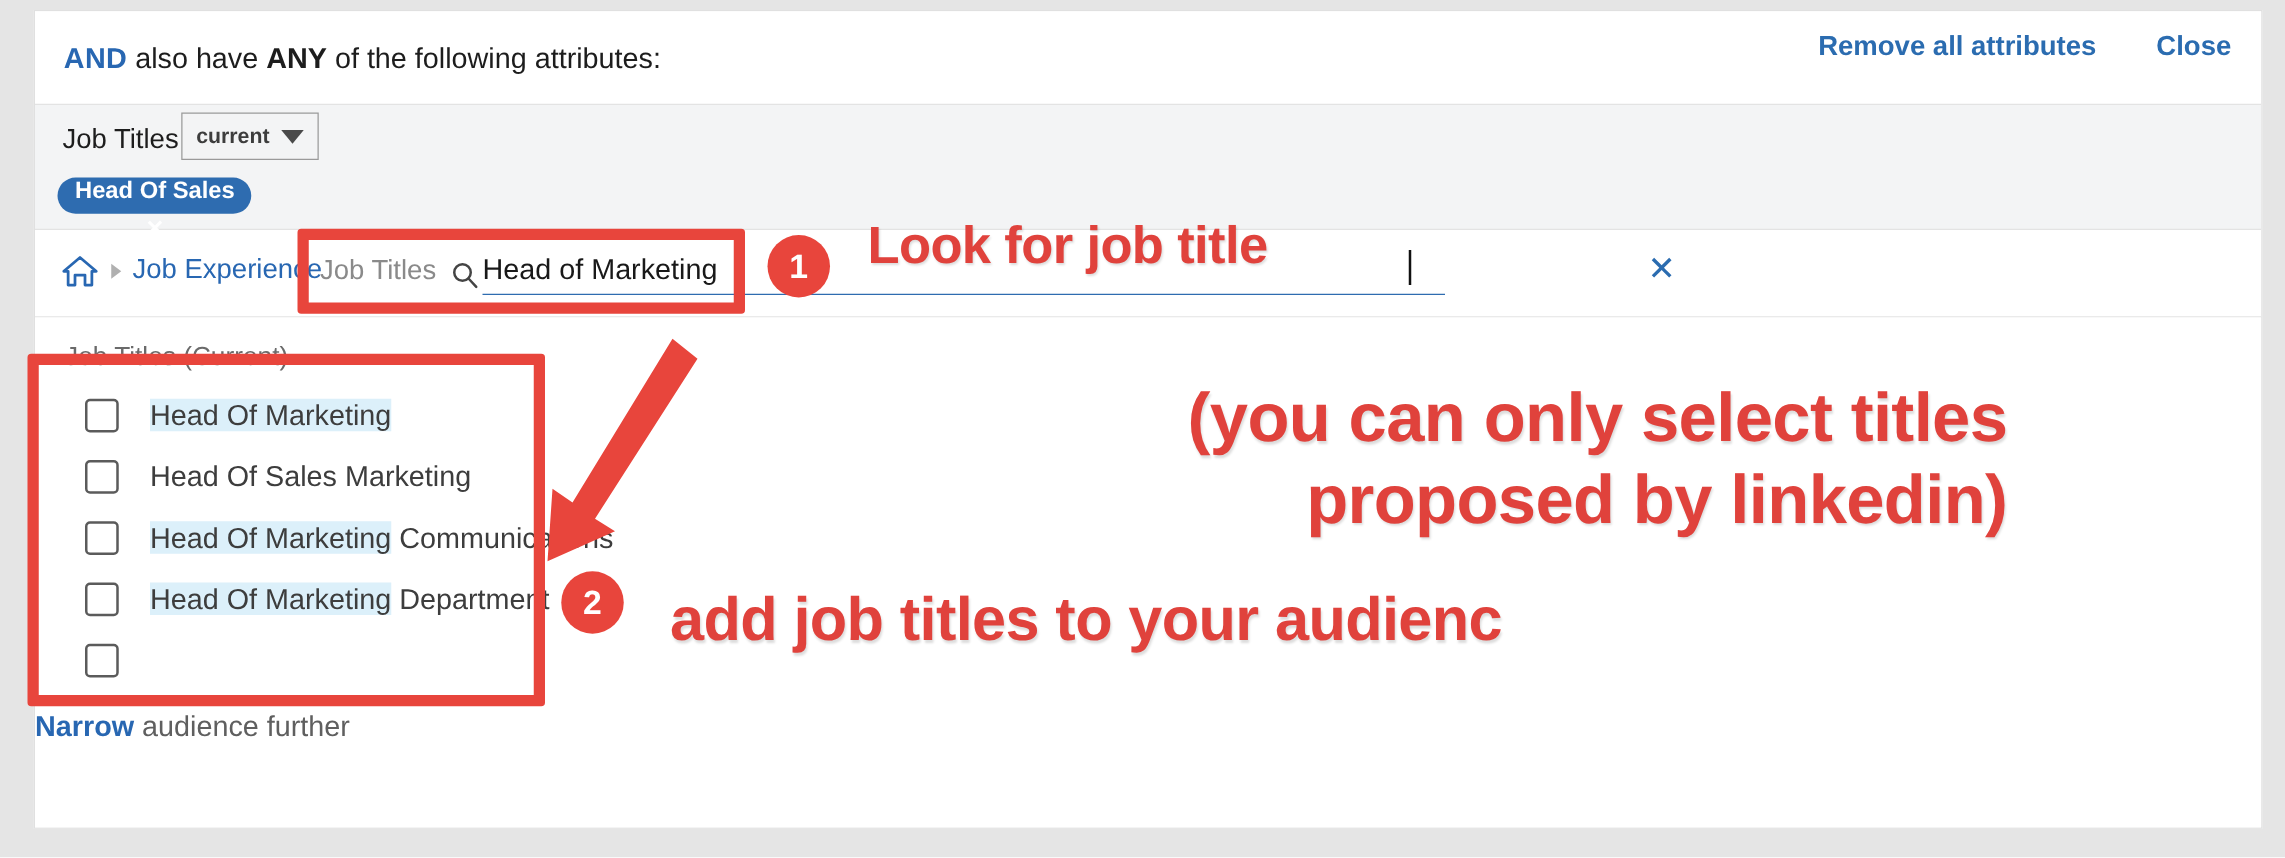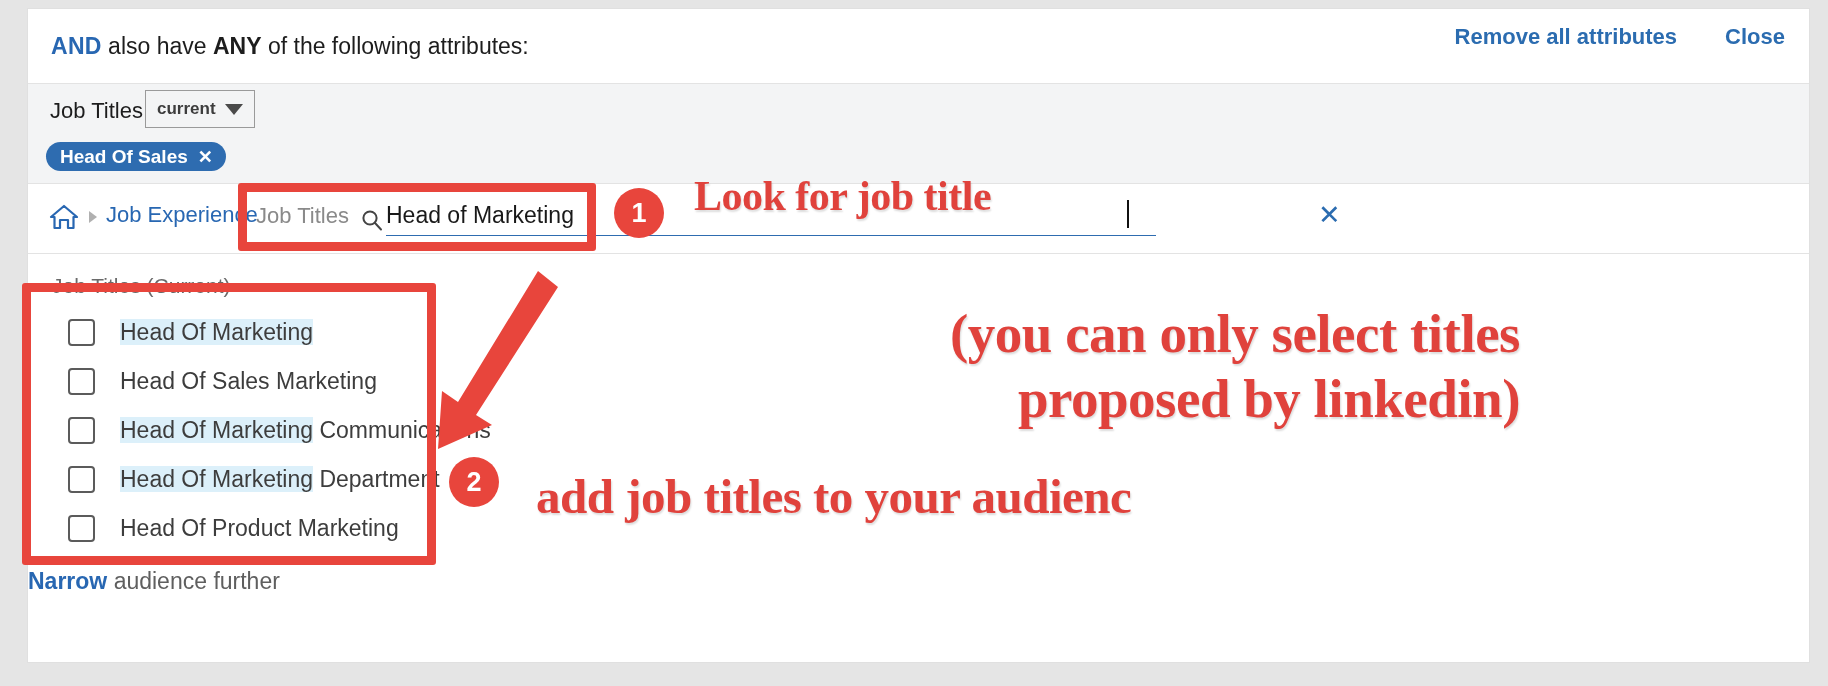--- a/index.html
+++ b/index.html
@@ -64,21 +64,21 @@
   .caret {
     width: 0; height: 0;
     border-left: 9px solid transparent;
     border-right: 9px solid transparent;
     border-top: 11px solid #4a4a4a;
   }
   .pill {
     position: absolute; left: 18px; top: 58px;
     height: 29px; border-radius: 16px; background: #2e6cb0;
     display: inline-flex; align-items: center; gap: 10px;
-    padding: 0 13px 0 14px; cursor: pointer;
+    padding: 0 13px 0 14px; cursor: pointer; flex-direction: column;
   }
   .pill-label { font-size: 19px; color: #fff; font-weight: bold; white-space: nowrap; }
   .pill-x { font-size: 18px; color: #fff; font-weight: bold; line-height: 1; }
 
   
   .crumbrow {
     position: absolute; left: 0; top: 175px; width: 100%; height: 70px;
     background: #ffffff; border-bottom: 1px solid #e3e3e3;
   }
   .home-icon { position: absolute; left: 21px; top: 19px; cursor: pointer; }
@@ -160,21 +160,21 @@
     position: absolute; width: 50px; height: 50px; border-radius: 50%;
     background: #e8453c; color: #fff; font-weight: bold;
     display: flex; align-items: center; justify-content: center;
     font-size: 27px;
   }
   #badge1 { left: 614px; top: 188px; }
   #badge2 { left: 449px; top: 457px; }
 
   .ann-text {
     position: absolute; color: #e0423c; font-weight: bold;
-    font-family: Liberation Serif, serif;
+    font-family: Liberation Sans, sans-serif;
     white-space: nowrap; letter-spacing: -.5px;
     text-shadow: 1px 2px 2px rgba(0,0,0,.14);
   }
   #ann1 { left: 694px; top: 172px; font-size: 42px; }
   #ann2 { left: 950px; top: 302px; font-size: 55px; line-height: 1.18; text-align: right; }
   #ann3 { left: 536px; top: 468px; font-size: 49px; }
 
   .arrow-svg { position: absolute; left: 430px; top: 265px; }
 </style>
 </head>
@@ -246,21 +246,20 @@
           <span class="opt-label"><span class="hl">Head Of Marketing</span><span> Communications</span></span>
         </div>
 
         <div class="opt">
           <span class="cb"></span>
           <span class="opt-label"><span class="hl">Head Of Marketing</span><span> Department</span></span>
         </div>
 
         <div class="opt">
           <span class="cb"></span>
-          <span class="opt-label"><span class="hl"></span><span>Head Of Product Marketing</span></span>
         </div>
 
       </div>
     </div>
   </div>
 
   <div class="narrow">
     <span class="nw">Narrow</span><span class="nx"> audience further</span>
   </div>
 

